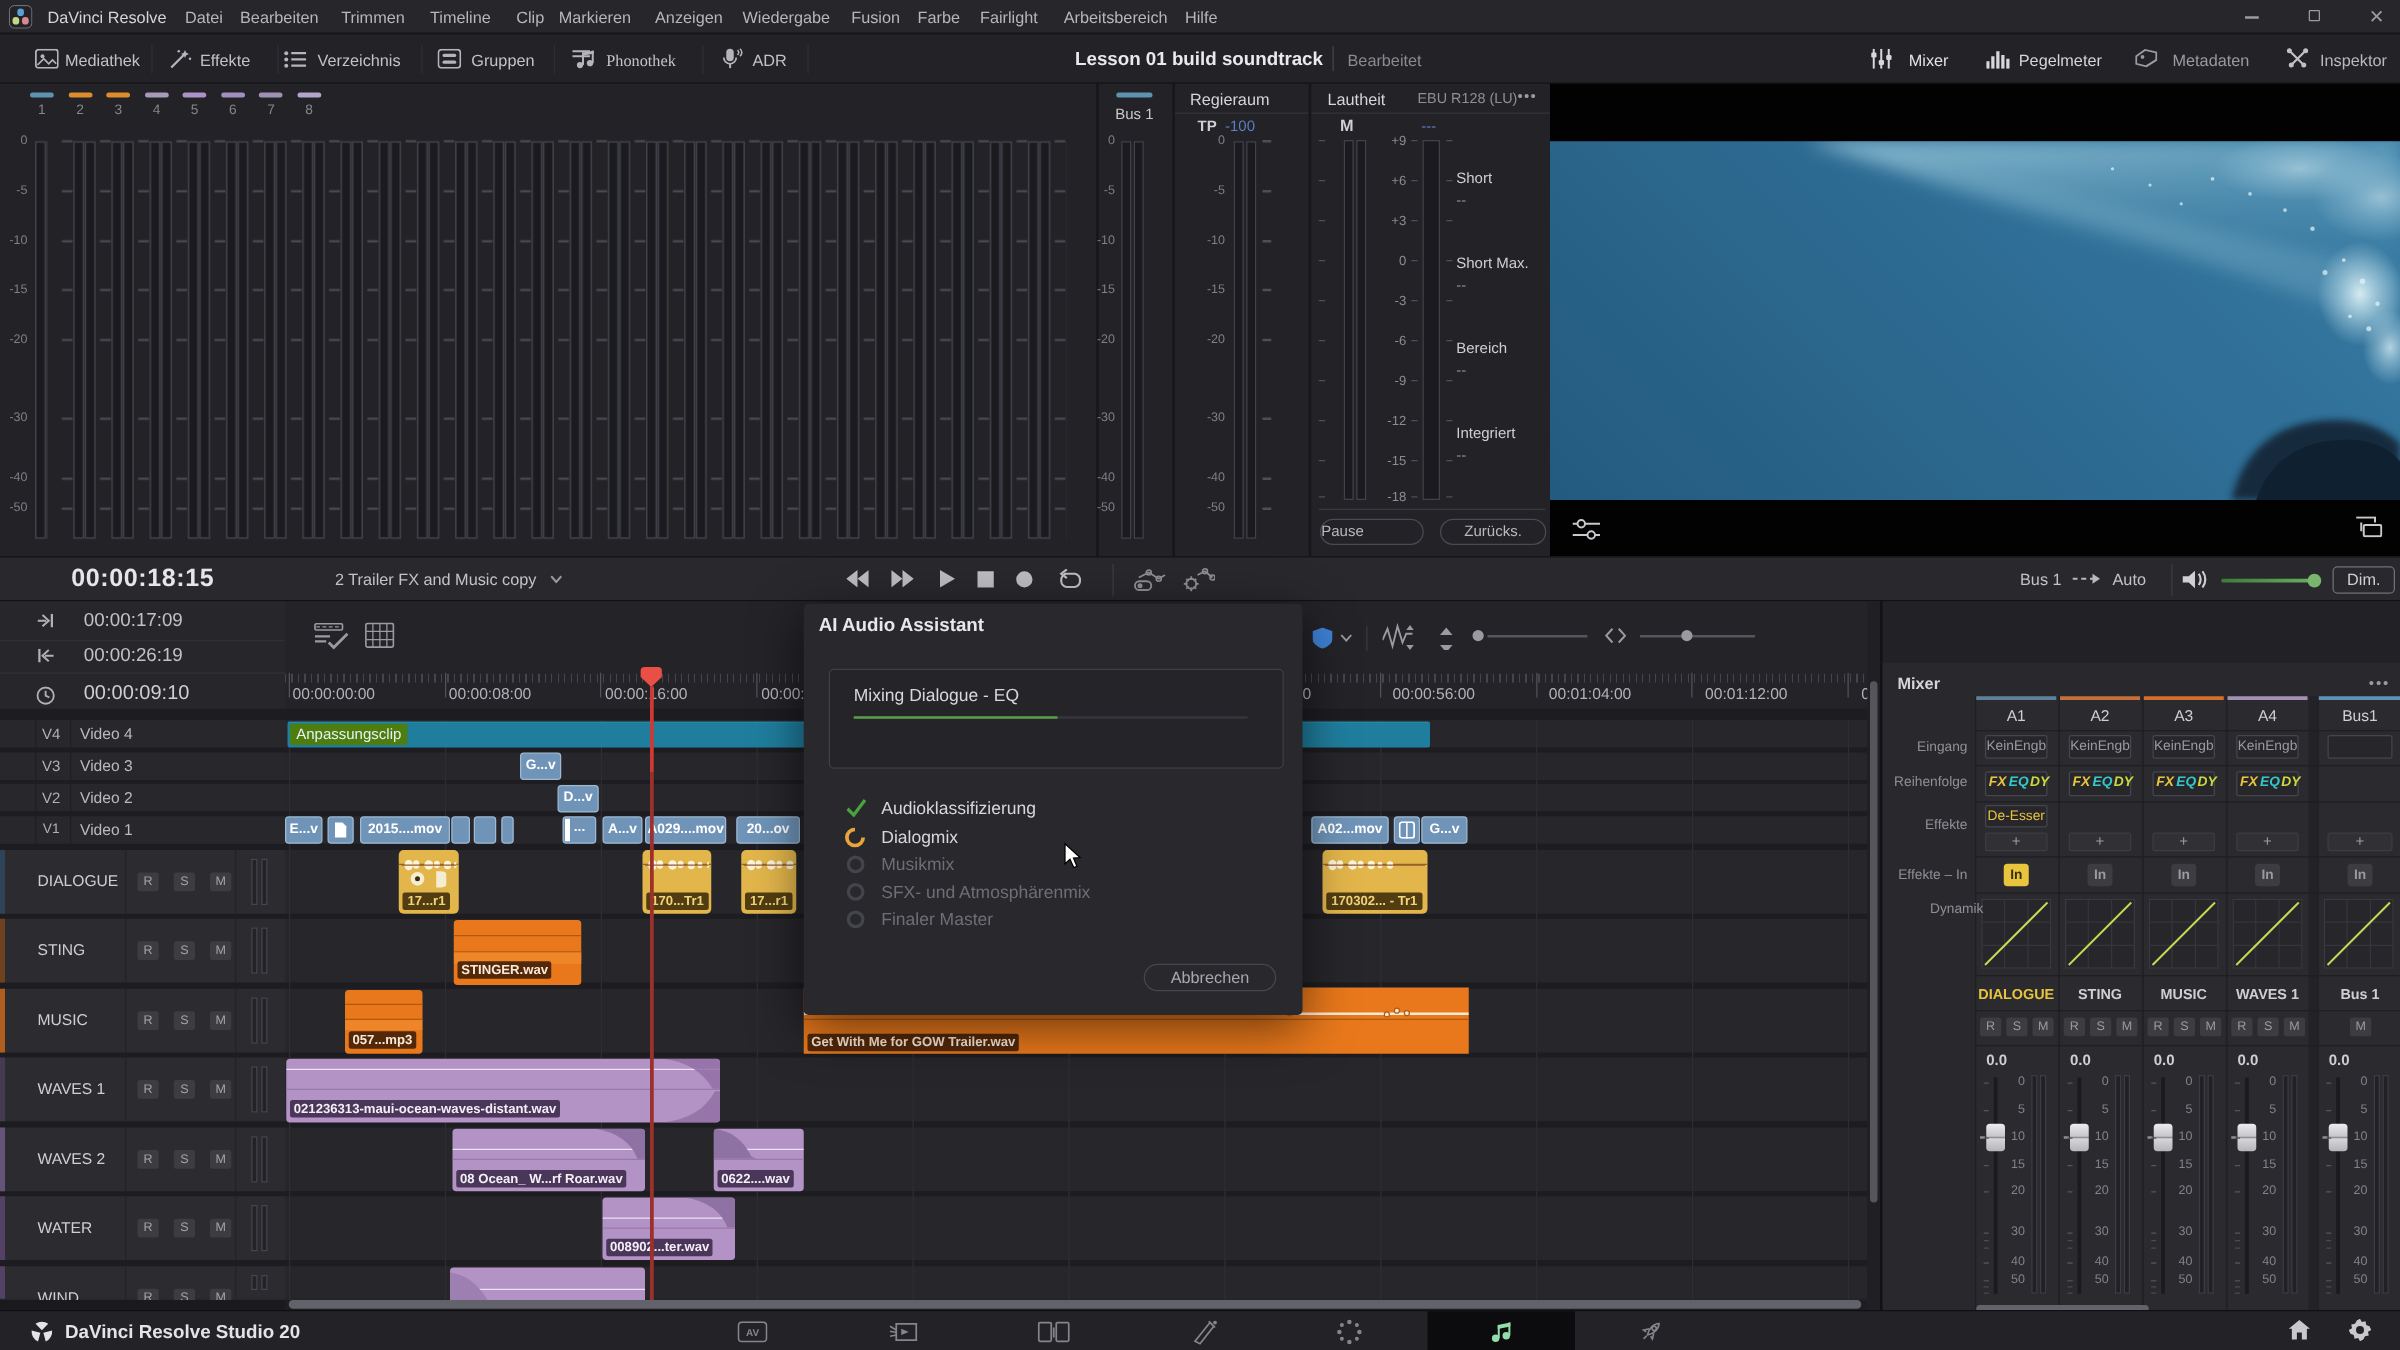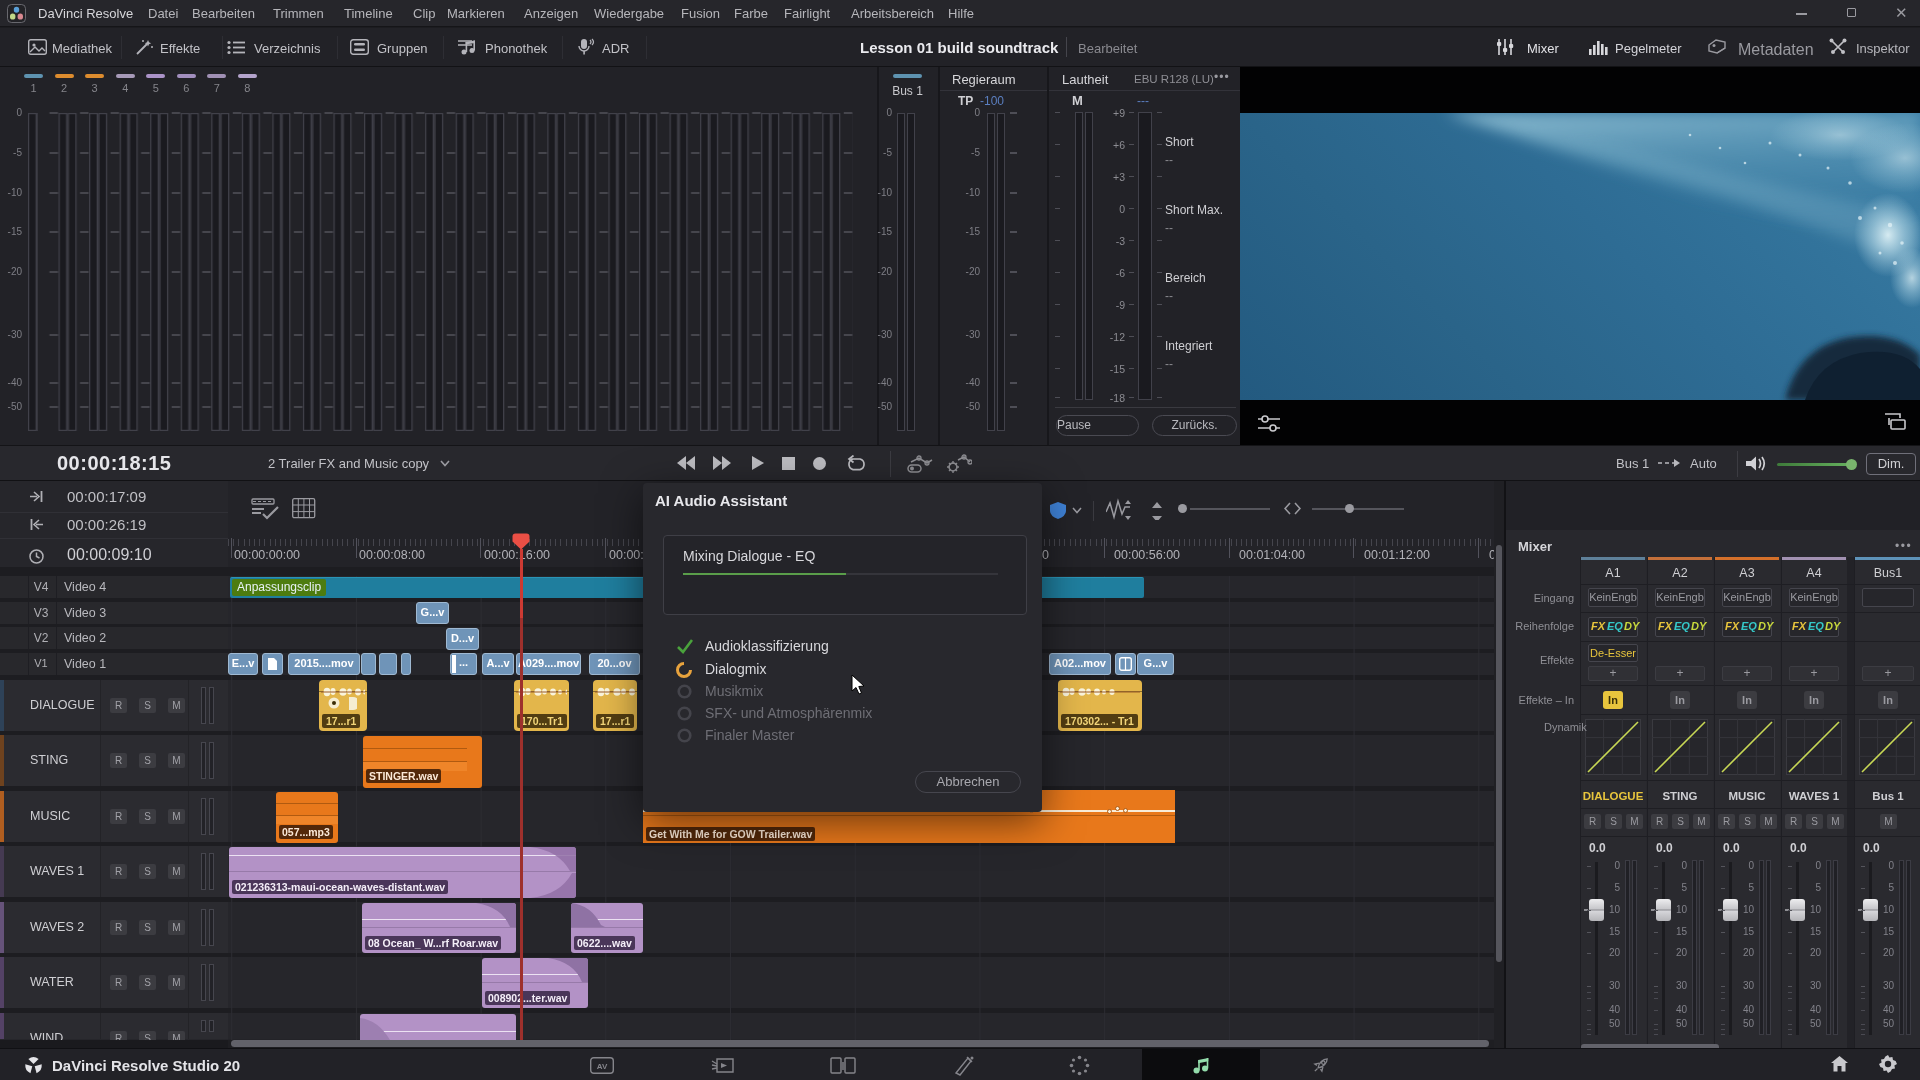--- a/index.html
+++ b/index.html
@@ -71,21 +71,21 @@
           <path d="M2 7 h14"></path>
         </g>
         <g fill="#b4b4ba">
           <circle cx="8" cy="14" r="2.5"></circle>
           <circle cx="16" cy="12.5" r="2.5"></circle>
           <rect x="9.6" y="4" width="1.6" height="10"></rect>
           <rect x="17.4" y="2.5" width="1.6" height="10"></rect>
           <path d="M9.6 4 L19 2.5 19 5 9.6 6.5z"></path>
         </g>
       </svg>
-<div class="abs txt" style="left:485px;top:13px;font-size:13px;color:#c2c2c7;">Phonothek</div>
+<div class="abs txt" style="left:485px;top:13px;font-size:13px;color:#c2c2c7;font-family:Liberation Serif, serif;">Phonothek</div>
 <svg class="abs" style="left:577px;top:10px" width="18" height="18">
         <rect x="4" y="1" width="6" height="10" rx="3" fill="#b4b4ba"></rect>
         <path d="M2 8 a5 5 0 0 0 10 0" fill="none" stroke="#b4b4ba" stroke-width="1.4"></path>
         <rect x="6.3" y="13" width="1.6" height="3.5" fill="#b4b4ba"></rect>
         <path d="M13 2 q2 2 0 4 M15 1 q3 3 0 6" stroke="#b4b4ba" stroke-width="1.2" fill="none"></path>
       </svg>
 <div class="abs txt" style="left:602px;top:13px;font-size:13px;color:#c2c2c7;">ADR</div>
 <div class="abs" style="left:121px;top:8px;width:1px;height:23px;background:#2e2e34;"></div>
 <div class="abs" style="left:222px;top:8px;width:1px;height:23px;background:#2e2e34;"></div>
 <div class="abs" style="left:337px;top:8px;width:1px;height:23px;background:#2e2e34;"></div>
@@ -114,21 +114,21 @@
           <rect x="12" y="5" width="2.6" height="11"></rect>
           <rect x="16" y="8" width="2.6" height="8"></rect>
         </g>
       </svg>
 <div class="abs txt" style="left:1615px;top:13px;font-size:13px;color:#d4d4d9;">Pegelmeter</div>
 <svg class="abs" style="left:1708px;top:11px" width="20" height="16">
         <path d="M1 6 L8 1 L17 3 L17 9 L9 14 L1 12 Z" fill="none" stroke="#9a9aa0" stroke-width="1.4"></path>
         <circle cx="6" cy="6.5" r="1.5" fill="#9a9aa0"></circle>
         <path d="M9 14 L17 9" stroke="#9a9aa0" stroke-width="1.4"></path>
       </svg>
-<div class="abs txt" style="left:1738px;top:13px;font-size:16px;color:#9a9aa0;">Metadaten</div>
+<div class="abs txt" style="left:1738px;top:13px;font-size:13px;color:#9a9aa0;">Metadaten</div>
 <svg class="abs" style="left:1829px;top:10px" width="19" height="17">
         <g stroke="#c0c0c5" stroke-width="1.7" fill="none">
           <path d="M2 2 L9 9 M16 2 L9 9 M9 9 L5 13 M9 9 L13 13"></path>
         </g>
         <g fill="#c0c0c5">
           <circle cx="2.5" cy="2.5" r="2"></circle>
           <circle cx="15.5" cy="2.5" r="2"></circle>
           <circle cx="4" cy="14" r="2"></circle>
           <circle cx="14" cy="14" r="2"></circle>
         </g>
@@ -676,21 +676,21 @@
           <ellipse cx="22" cy="8" rx="3.6" ry="3.8"></ellipse>
           <ellipse cx="28.5" cy="7.5" rx="2.4" ry="3"></ellipse>
           <ellipse cx="37" cy="8" rx="3" ry="3.4"></ellipse>
           <ellipse cx="44" cy="8" rx="2" ry="2.6"></ellipse>
           <ellipse cx="52" cy="8" rx="2.6" ry="3"></ellipse>
         </g>
         <path d="M0 8 H80" stroke="#9a5a28" stroke-width="1"></path>
       </svg>
       <div class="abs txt" style="left:3px;top:34px;background:rgba(56,40,8,0.85);border-radius:2px;padding:0 4px;font-size:10.5px;font-weight:bold;line-height:14px;color:#f2d579;">170302... - Tr1</div>
     </div>
-<div class="abs" style="left:363px;top:736px;width:119px;height:52px;background:#e8781b;border-radius:3px;overflow:hidden;padding-left:34px;">
+<div class="abs" style="left:363px;top:736px;width:102px;height:52px;background:#e8781b;border-radius:3px;overflow:hidden;padding-left:34px;">
       <div class="abs" style="left:0;top:12px;width:104px;height:1px;background:#b05a10;"></div>
       <div class="abs" style="left:0;top:25px;width:104px;height:1px;background:#b05a10;"></div>
       <div class="abs" style="left:0;top:26px;width:104px;height:9px;background:#ef8529;"></div>
       <div class="abs txt" style="left:3px;top:33px;background:rgba(56,26,6,0.85);border-radius:2px;padding:0 3px;font-size:10.5px;font-weight:bold;line-height:14px;color:#fbe9d8;">STINGER.wav</div>
     </div>
 <div class="abs" style="left:276px;top:792px;width:62px;height:51px;background:#e8781b;border-radius:3px;overflow:hidden;">
       <div class="abs" style="left:0;top:11px;width:62px;height:1px;background:#b05a10;"></div>
       <div class="abs" style="left:0;top:23px;width:62px;height:1px;background:#b05a10;"></div>
       <div class="abs" style="left:0;top:24px;width:62px;height:8px;background:#ef8529;"></div>
       <div class="abs txt" style="left:3px;top:33px;background:rgba(56,26,6,0.85);border-radius:2px;padding:0 3px;font-size:10.5px;font-weight:bold;line-height:14px;color:#fbe9d8;">057...mp3</div>

